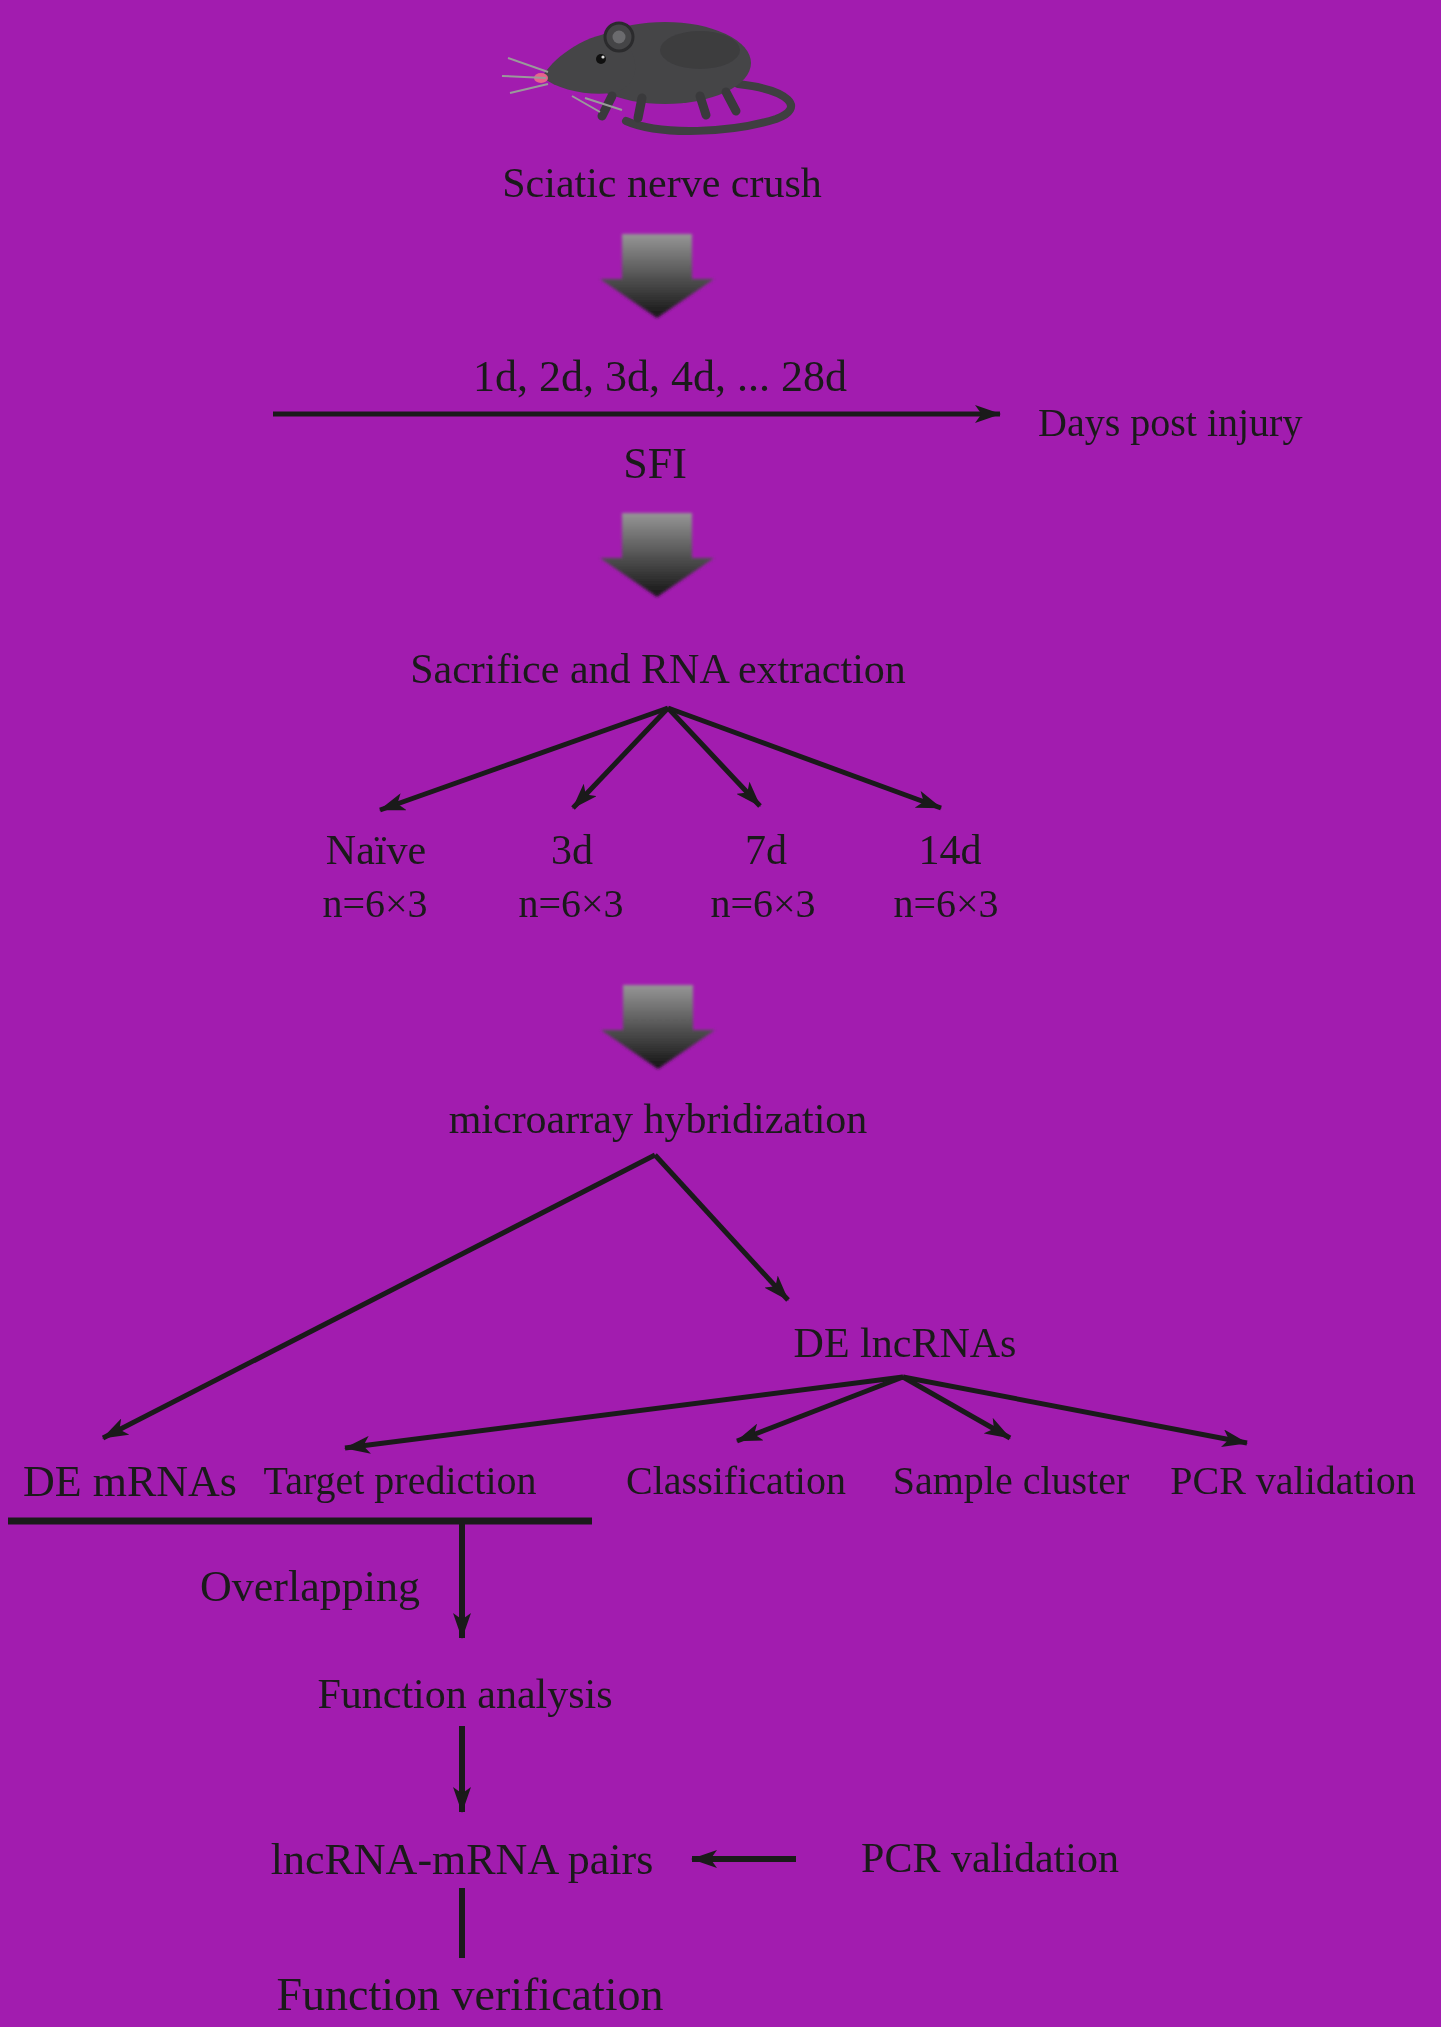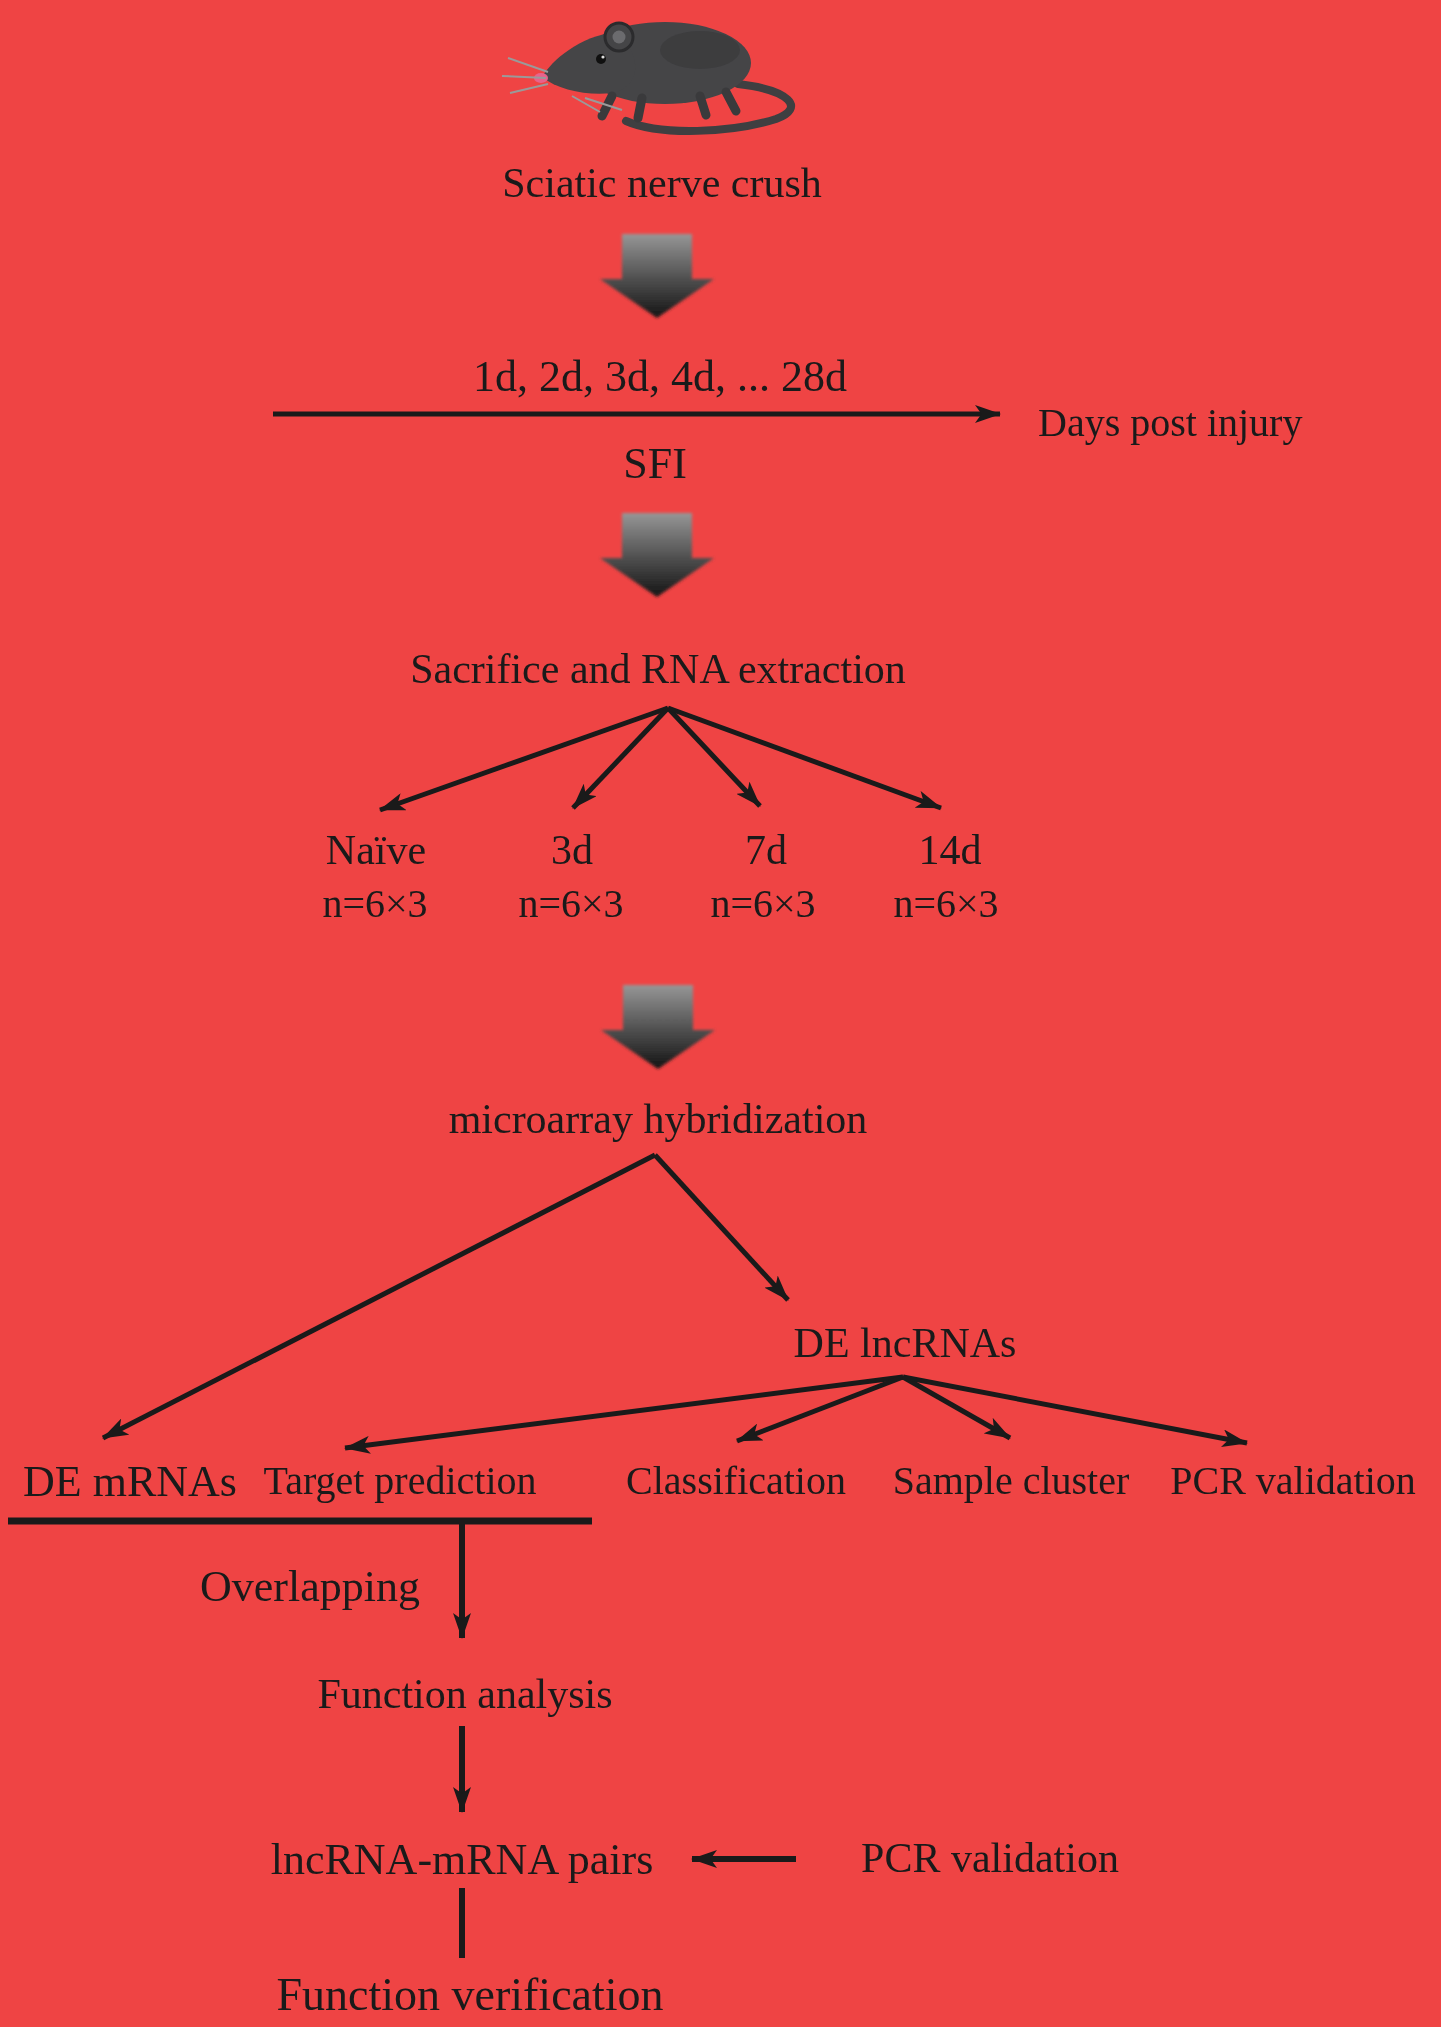--- a/index.html
+++ b/index.html
@@ -1,16 +1,16 @@
 <!DOCTYPE html>
 <html><head>
 <meta charset="utf-8">
 <style>
   html,body{margin:0;padding:0;background:#ffffff;}
-  .stage{position:relative;width:1441px;height:2027px;background:#ef4444;overflow:hidden;
+  .stage{position:relative;width:1441px;height:2027px;background:#a21caf;overflow:hidden;
          font-family:"Liberation Serif", serif;}
   svg{display:block;}
   text{fill:#1a1a1a;font-family:"Liberation Serif", serif;}
   .t42{font-size:42px;}
   .t44{font-size:44px;}
   .t40{font-size:40px;}
   .t46{font-size:46px;}
   .mid{text-anchor:middle;}
 </style>
 </head>

